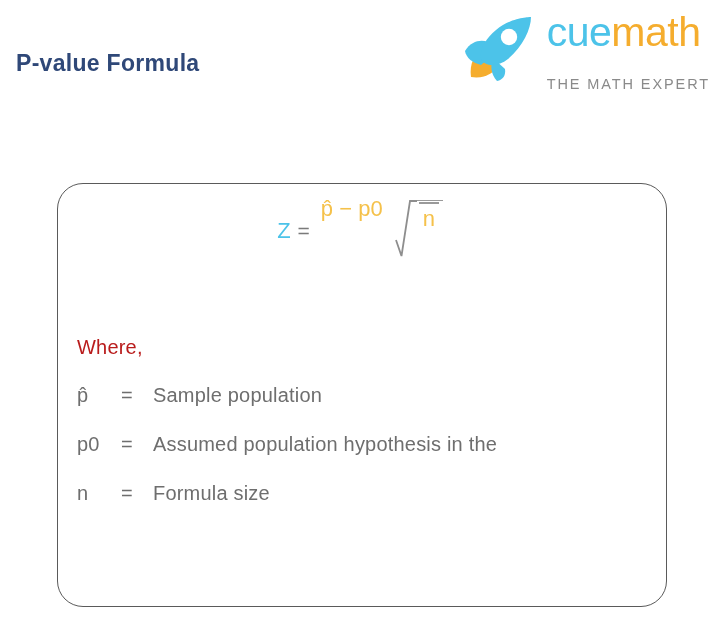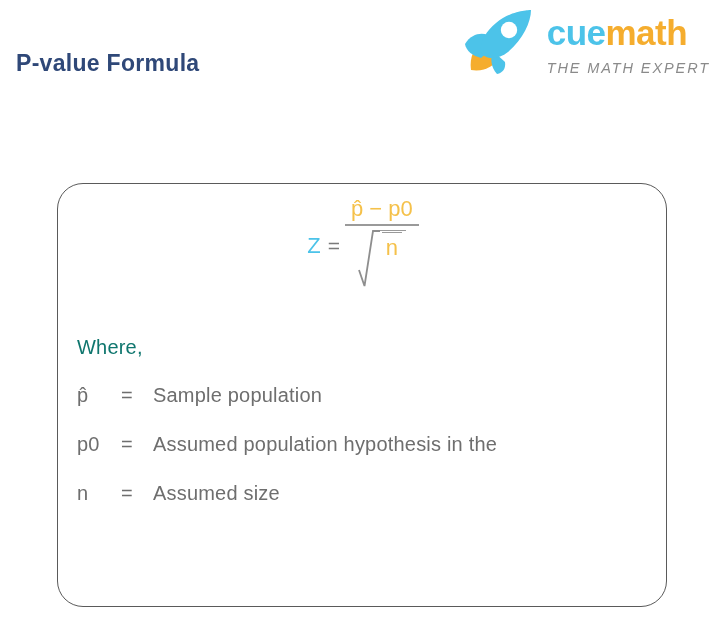--- a/index.html
+++ b/index.html
@@ -50,35 +50,34 @@
     flex: 0 0 auto;
   }
   .brand-text {
     display: flex;
     flex-direction: column;
     align-items: flex-start;
     justify-content: center;
     padding-top: 4px;
   }
   .brand-wordmark {
-    font-size: 35px;
-    font-weight: bold;
+    font-size: 41px;
+    font-weight: normal;
     line-height: 1.0;
     letter-spacing: -0.5px;
     white-space: nowrap;
   }
   .brand-cue { color: #4cc3e9; }
   .brand-math { color: #f5ad2e; }
   .brand-tagline {
-    margin-top: 10px;
+    margin-top: 23px;
     font-size: 14.5px;
     letter-spacing: 1.9px;
     color: #8a8a8a;
     white-space: nowrap;
-    font-style: italic;
   }
 
   
   .formula-card {
     position: absolute;
     left: 57px;
     top: 183px;
     width: 610px;
     height: 424px;
     box-sizing: border-box;
@@ -108,21 +107,20 @@
     font-size: 22px;
     margin-right: 7px;
   }
   .eq-eq {
     color: #7a7a7a;
     font-size: 21px;
     margin-right: 5px;
   }
   .frac {
     display: inline-flex;
-    flex-direction: column;
     align-items: stretch;
     text-align: center;
   }
   .frac-num {
     padding: 0 6px 2px 6px;
     white-space: nowrap;
   }
   .frac-bar {
     height: 1.6px;
     background: #9a9a9a;
@@ -165,21 +163,21 @@
     padding: 2px 4px 1px 4px;
     white-space: nowrap;
   }
 
   
   .where-label {
     position: absolute;
     left: 19px;
     top: 152px;
     font-size: 20px;
-    color: #0f766e;
+    color: #b91c1c;
     letter-spacing: 0.2px;
   }
   .defs {
     position: absolute;
     left: 19px;
     top: 200px;
     width: 580px;
     color: #6e6e6e;
     font-size: 20px;
     letter-spacing: 0.2px;
@@ -279,17 +277,17 @@
 
     <div class="def-row">
       <span class="def-sym">p0</span>
       <span class="def-eq">=</span>
       <span class="def-text">Assumed population hypothesis in the</span>
     </div>
 
     <div class="def-row">
       <span class="def-sym">n</span>
       <span class="def-eq">=</span>
-      <span class="def-text">Assumed size</span>
+      <span class="def-text">Formula size</span>
     </div>
 
   </div>
 </div>
 
 </body></html>

